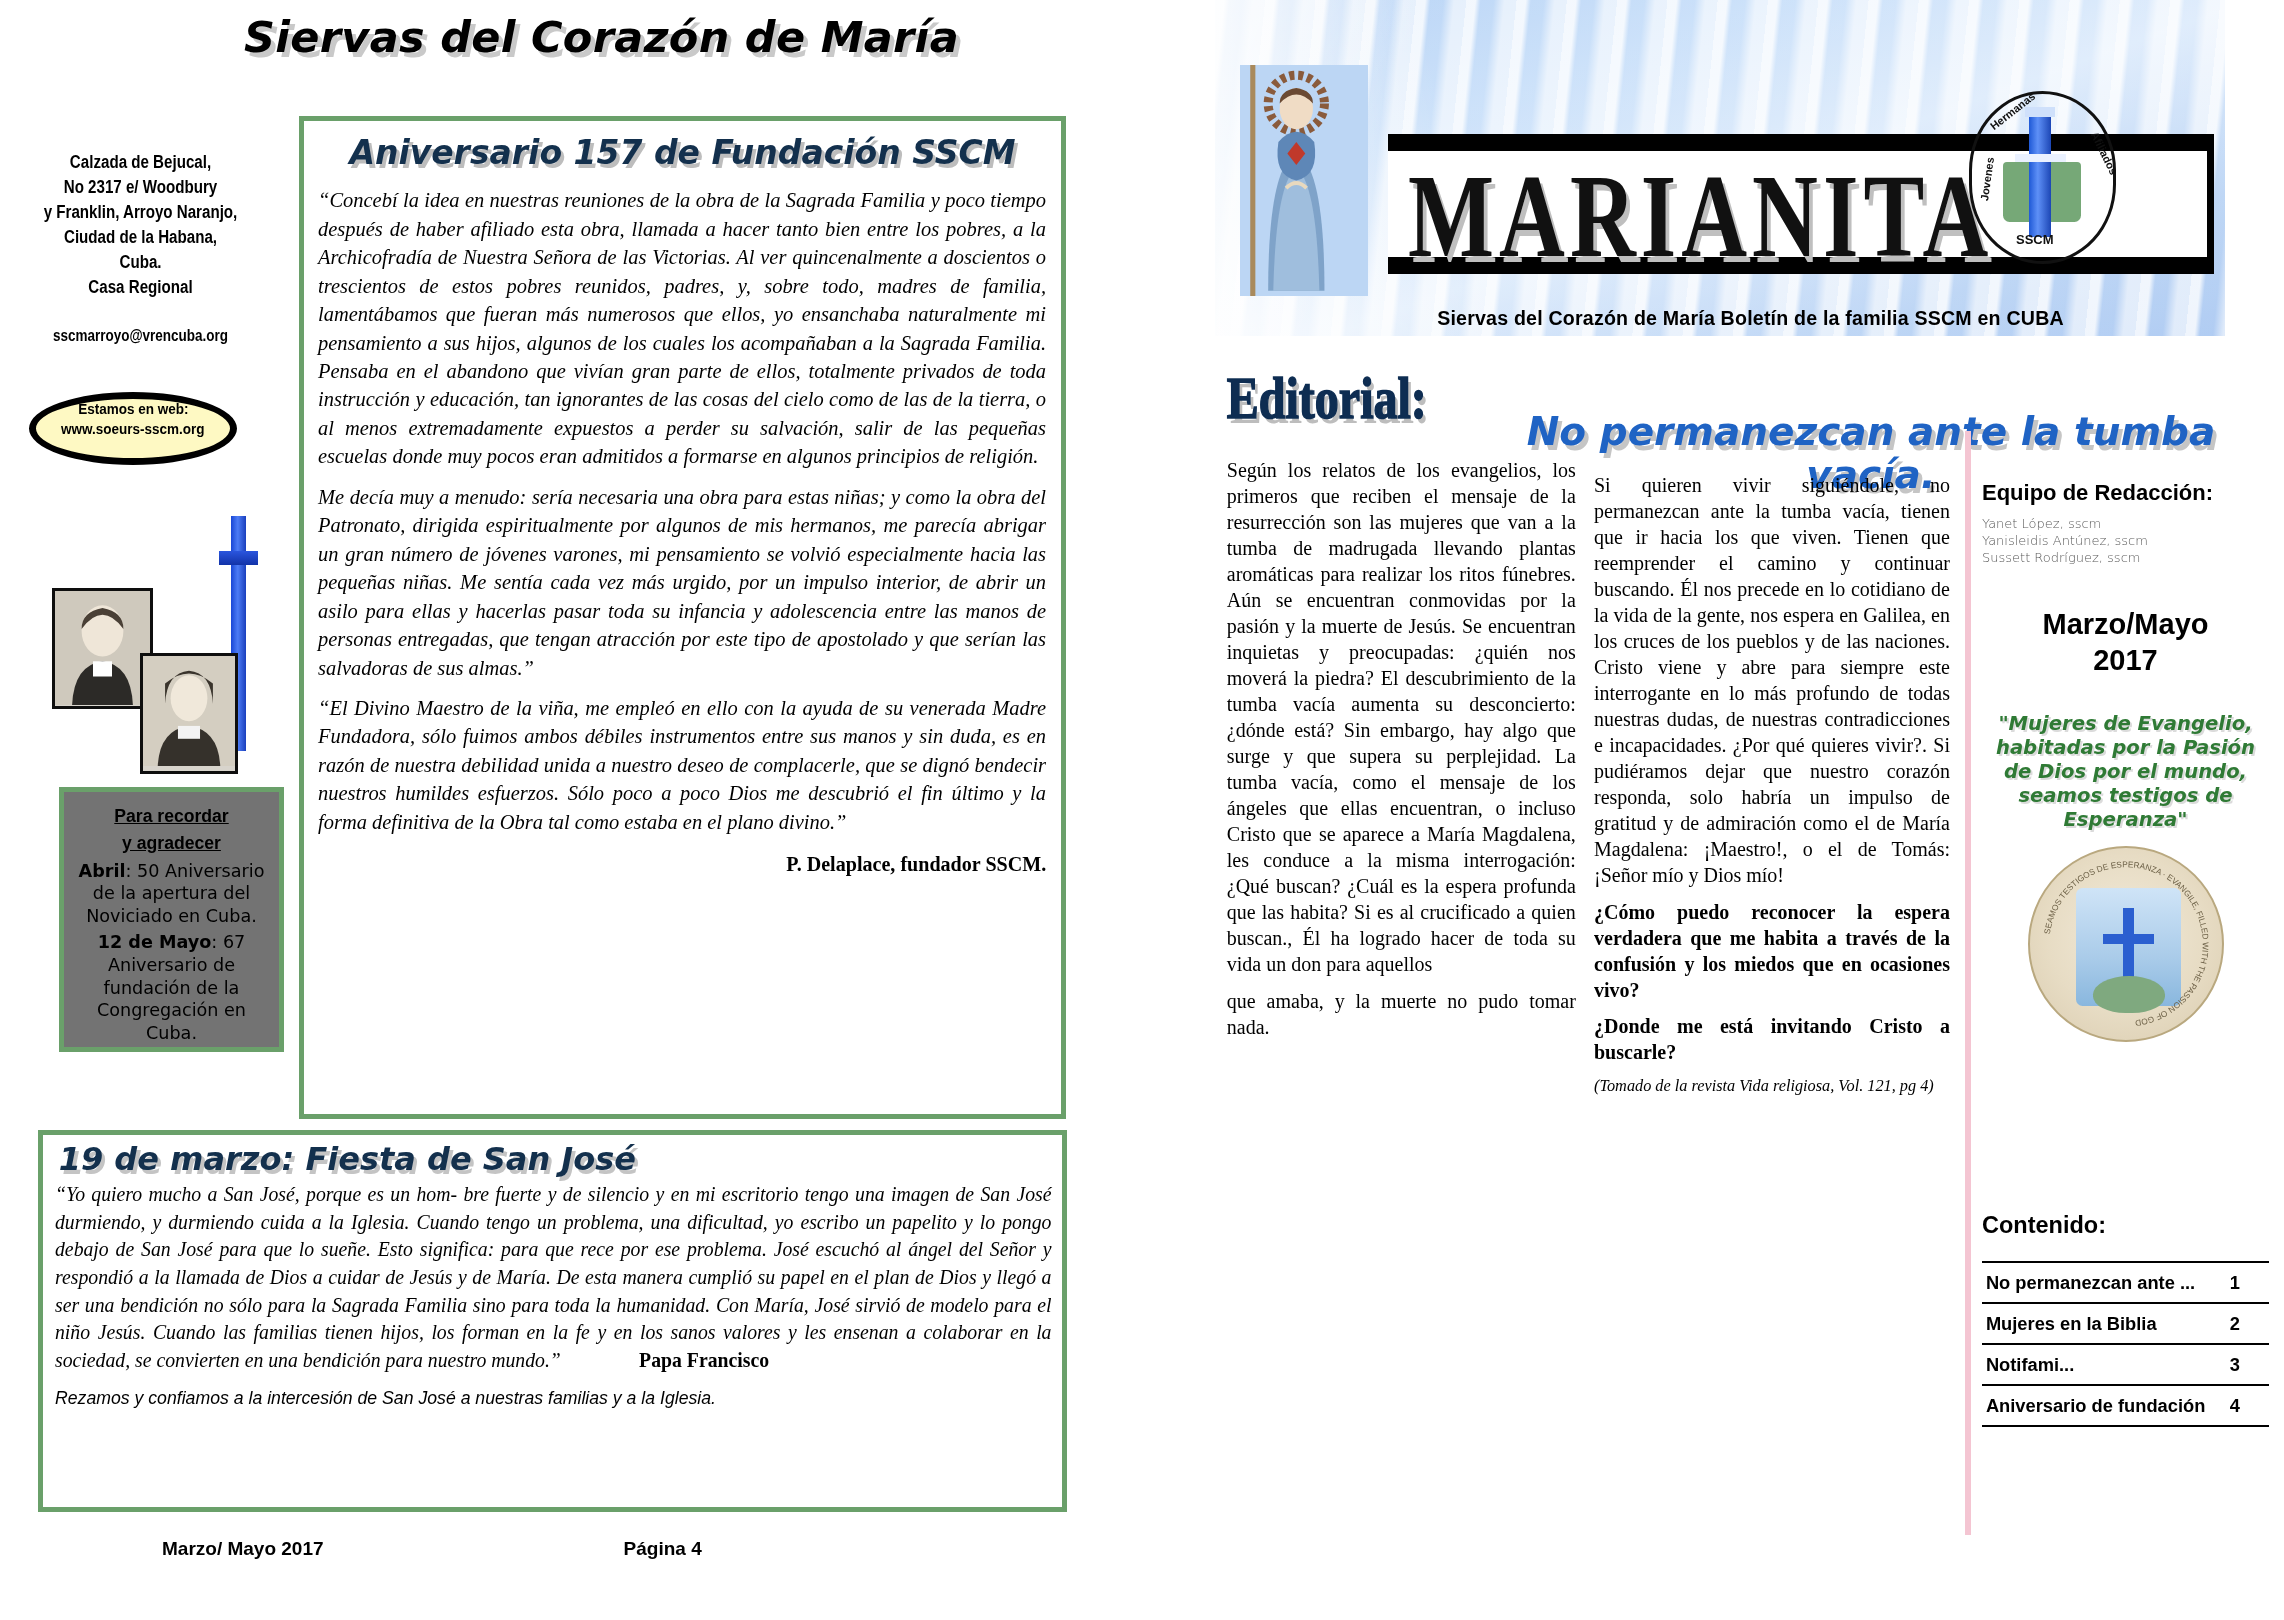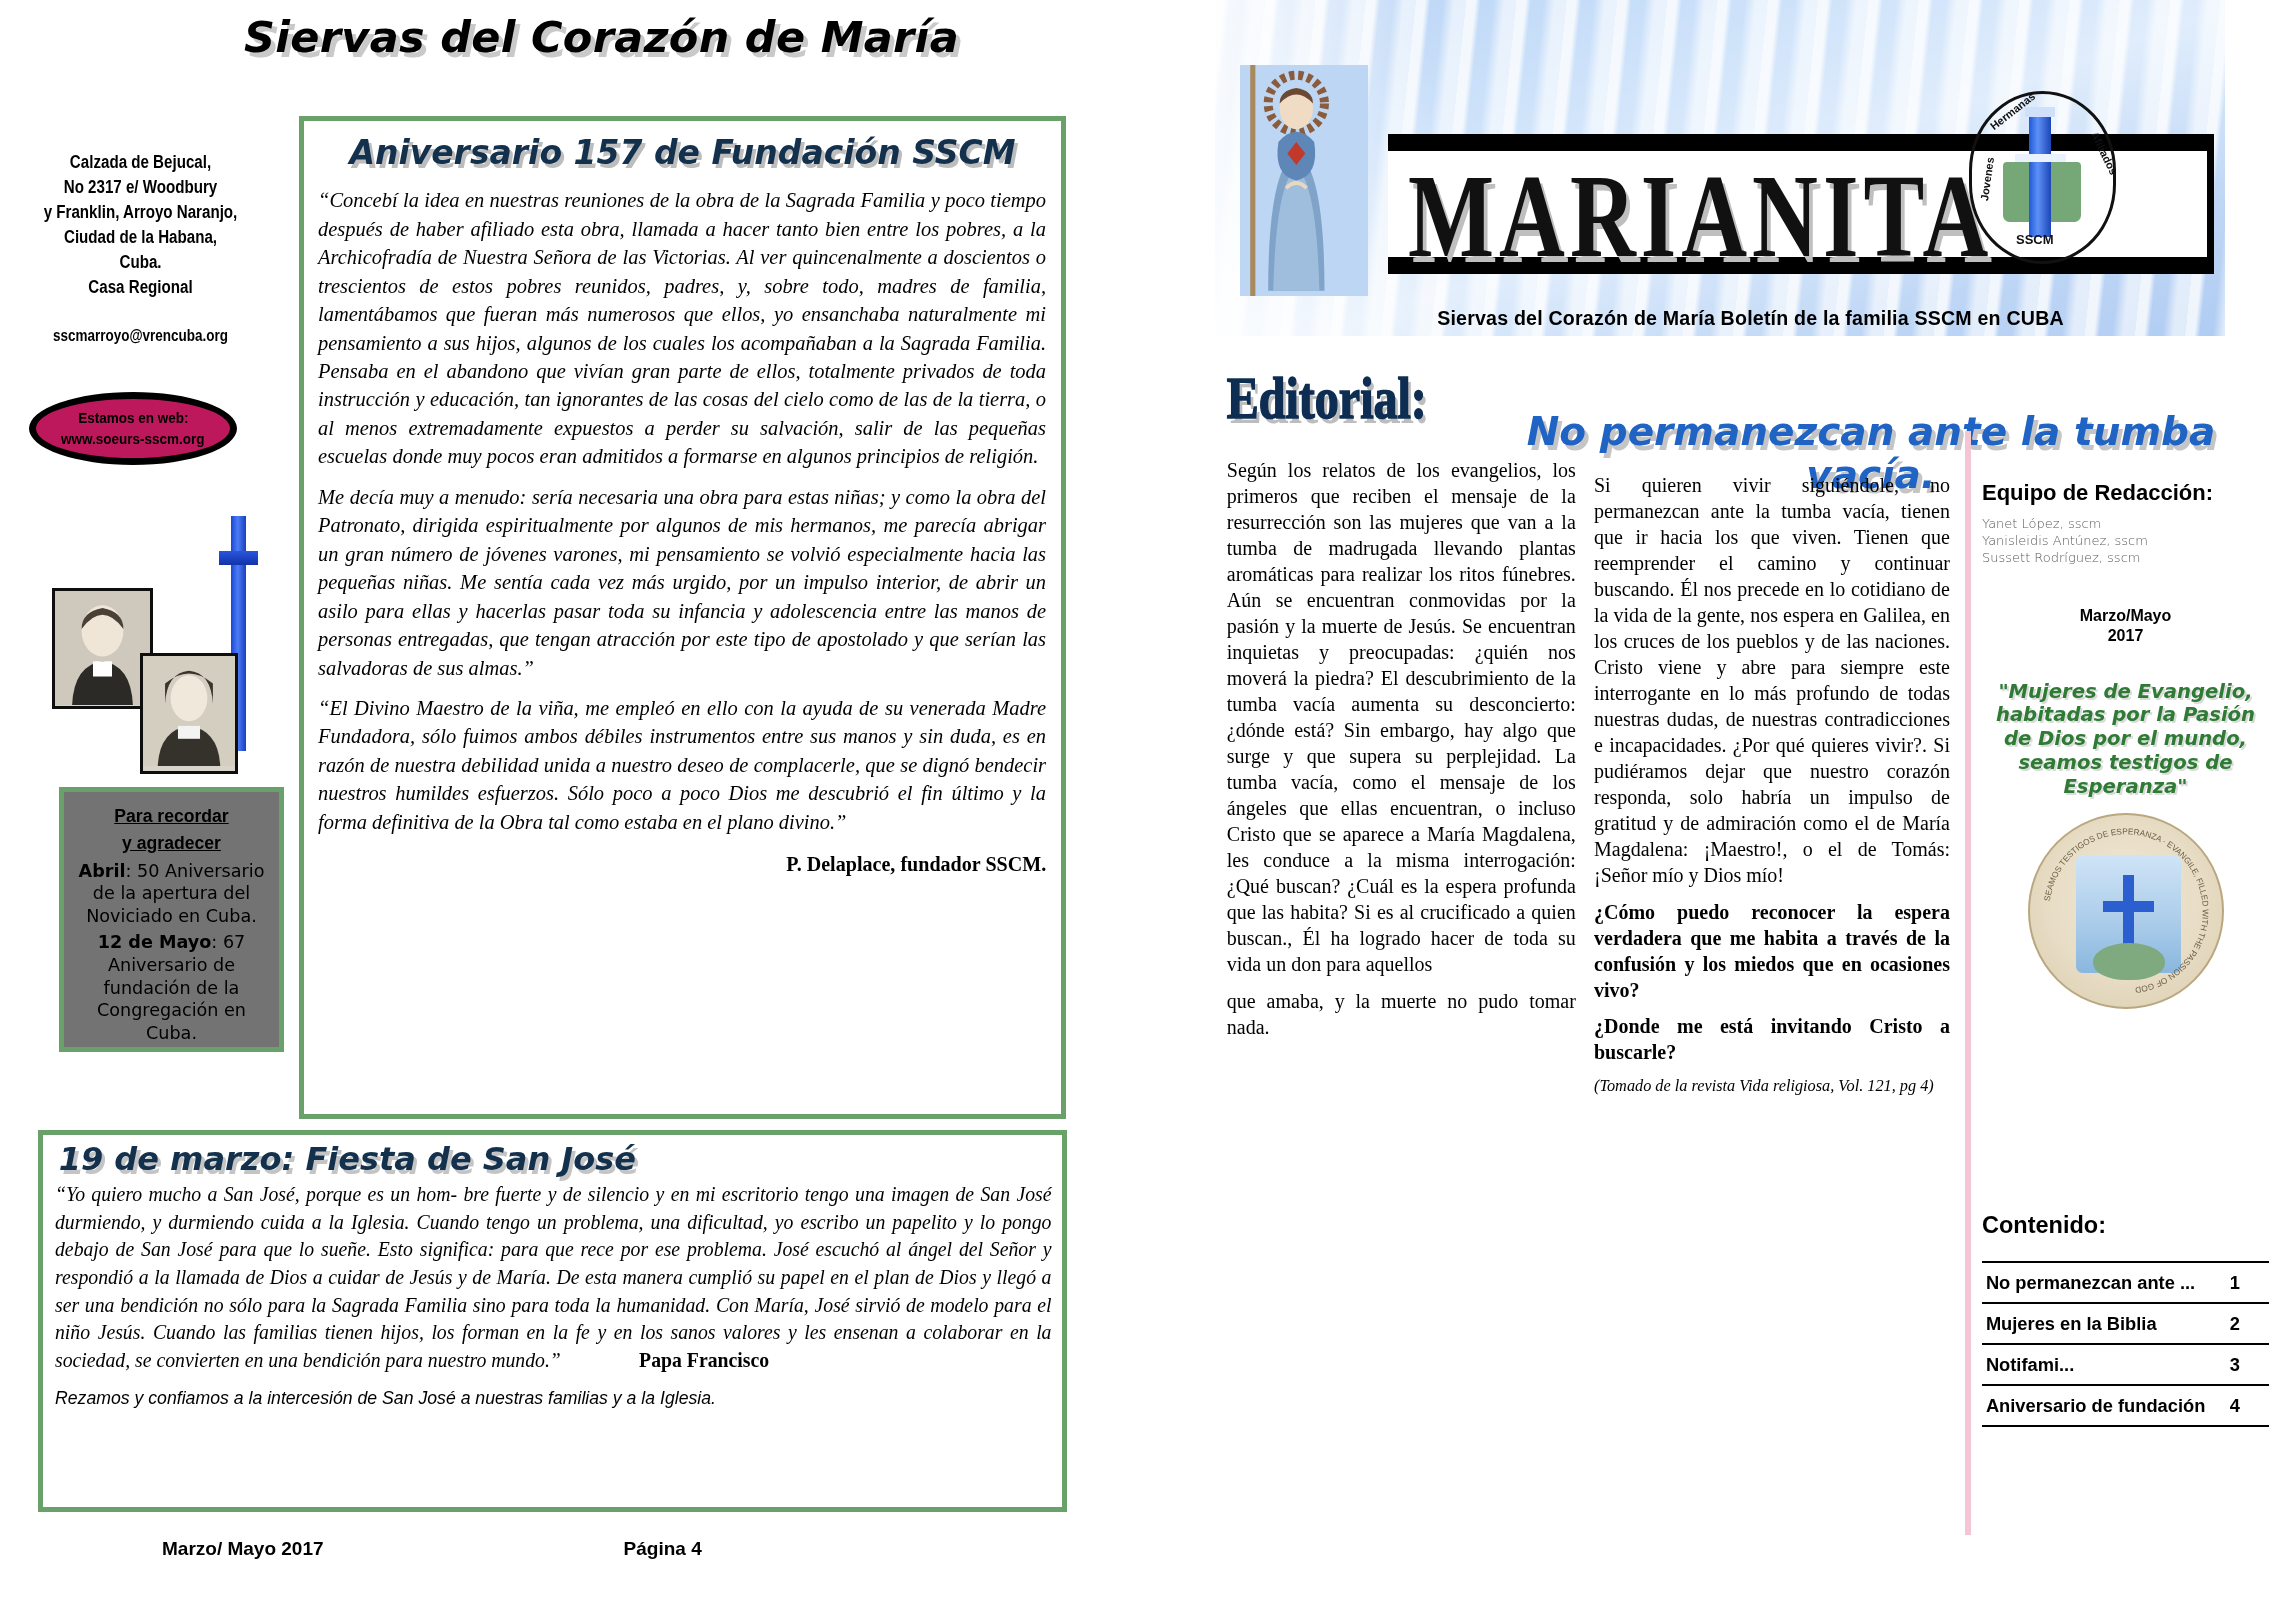--- a/index.html
+++ b/index.html
@@ -30,22 +30,22 @@
   }
   .email-line {
     margin-top:27.4px; text-align:center;
     font-family:"Liberation Sans", sans-serif; font-weight:700;
     font-size:15.7px; transform:scaleX(.86);
   }
 
   .web-oval {
     position:absolute; left:29px; top:392px; width:208px; height:73px;
     border:7.2px solid #000; border-radius:50%;
-    display:flex; flex-direction:column; align-items:center; justify-content:center;
-    background:#be185d;
+    display:flex; flex-direction:column; align-items:center; justify-content:flex-start;
+    background:#fef9c3;
   }
   .web-oval div { font-weight:700; font-size:15px; line-height:1.35; transform:scaleX(.9); white-space:nowrap;}
 
   
   .cross-wrap { position:absolute; left:219px; top:516px; width:39px; height:235px; }
   .cross-v { position:absolute; left:11.8px; top:0; width:15.7px; height:235px;
              background:linear-gradient(to right,#1947d6 0%,#4d7cf5 45%,#1a3fbd 100%); }
   .cross-h { position:absolute; left:0; top:35px; width:39px; height:14.4px;
              background:linear-gradient(to bottom,#2a55de,#1233a8); }
 
@@ -195,21 +195,21 @@
   .col-2 .q { font-weight:700; }
   .col-src { font-size:16.3px; font-style:italic; line-height:1.25; margin-top:5.2px;}
 
   .divider-pink { position:absolute; left:750px; top:431px; width:5.9px; height:1104px;
                   background:#f4c5d2; }
 
   .rail { position:absolute; left:767px; top:480px; width:287px; }
   .rail h3 { font-weight:700; font-size:22px; color:#000; margin-bottom:9.1px; }
   .rail .names { font-family:"DejaVu Sans", sans-serif; font-weight:300;
                  font-size:13px; line-height:1.32; color:#5a5a5a; }
-  .rail .date { text-align:center; font-weight:700; font-size:16px;
+  .rail .date { text-align:center; font-weight:700; font-size:29px;
                 line-height:1.25; margin-top:39px; }
   .motto {
     margin-top:34px; text-align:center;
     font-family:"DejaVu Sans", sans-serif; font-weight:700; font-style:italic;
     font-size:19.6px; line-height:1.22; color:#2f7a35;
     text-shadow:2px 2px 0 rgba(190,190,190,.55);
   }
   .seal {
     position:relative; margin:14.4px auto 0; width:196px; height:196px;
     border-radius:50%;

